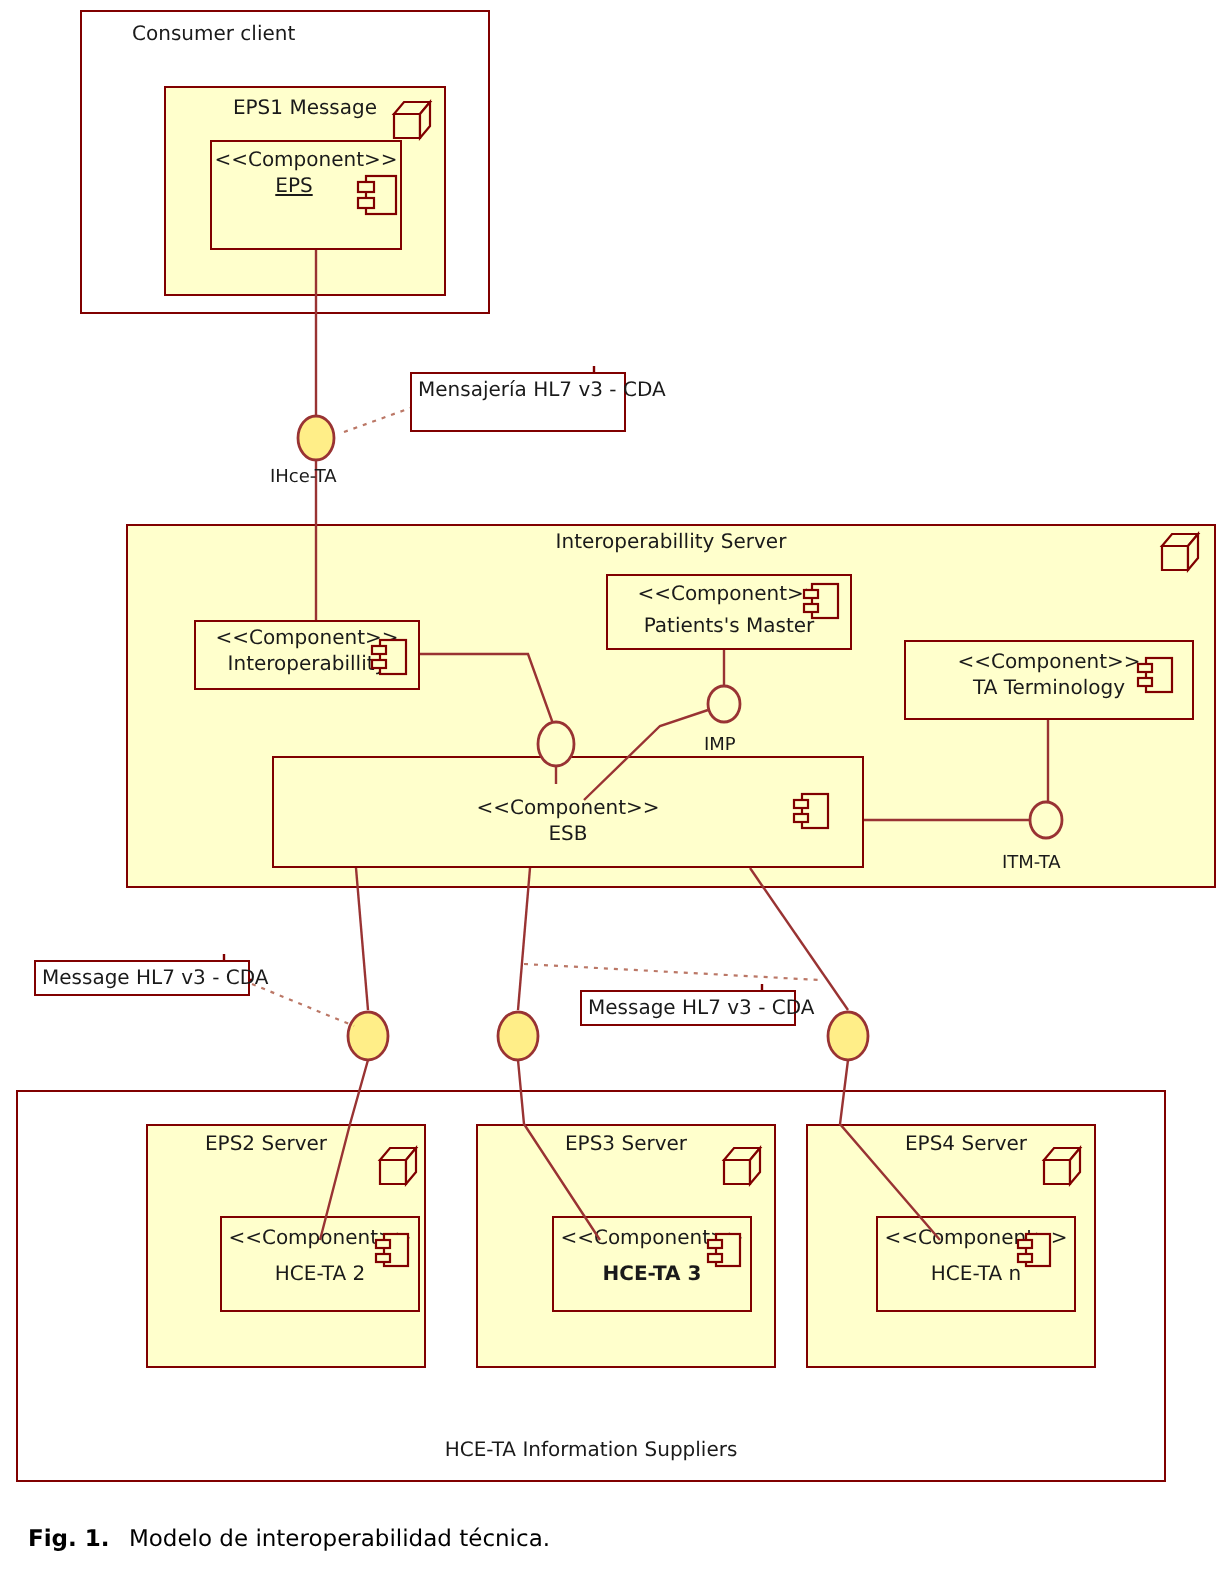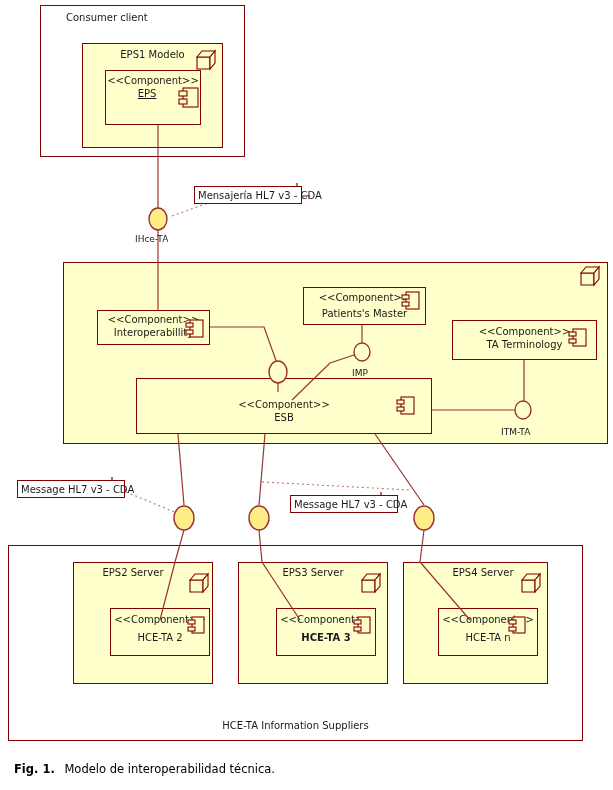--- a/index.html
+++ b/index.html
@@ -101,27 +101,28 @@
 </style>
 </head>
 <body>
 
 <div id="page">
 
   <div class="box plain-box" style="left:40px; top:5px; width:205px; height:152px;"></div>
   <div class="lbl" style="left:66px; top:12px;">Consumer client</div>
 
   <div class="box node-box" style="left:82px; top:43px; width:141px; height:105px;"></div>
-  <div class="title-center" style="left:82px; top:49px; width:141px;">EPS1 Modelo</div>
+  <div class="title-center" style="left:82px; top:49px; width:141px;">EPS1 Message</div>
 
   <div class="box comp-box" style="left:105px; top:70px; width:96px; height:55px;"></div>
   <div class="comp-text" style="left:105px; top:74px; width:96px;">&lt;&lt;Component&gt;&gt;</div>
   <div class="comp-text" style="left:105px; top:87px; width:84px;text-decoration:underline;">EPS</div>
 
   <div class="box node-box" style="left:63px; top:262px; width:545px; height:182px;"></div>
+  <div class="title-center" style="left:63px; top:266px; width:545px;">Interoperabillity Server</div>
 
   <div class="box comp-box" style="left:97px; top:310px; width:113px; height:35px;"></div>
   <div class="comp-text" style="left:97px; top:313px; width:113px;">&lt;&lt;Component&gt;&gt;</div>
   <div class="comp-text" style="left:97px; top:326px; width:113px;">Interoperabillity</div>
 
   <div class="box comp-box" style="left:303px; top:287px; width:123px; height:38px;"></div>
   <div class="comp-text" style="left:303px; top:291px; width:123px;">&lt;&lt;Component&gt;&gt;</div>
   <div class="comp-text" style="left:303px; top:307px; width:123px;">Patients's Master</div>
 
   <div class="box comp-box" style="left:452px; top:320px; width:145px; height:40px;"></div>
@@ -271,21 +272,21 @@
     </g>
     <g stroke="#800000" fill="none" stroke-width="1.2">
       <polyline points="381,492 381,505 395,505"></polyline>
     </g>
   </svg>
 
   <div class="ifname" style="left:135px; top:234px;">IHce-TA</div>
   <div class="ifname" style="left:352px; top:368px;">IMP</div>
   <div class="ifname" style="left:501px; top:427px;">ITM-TA</div>
 
-  <div class="note" style="left:194px; top:186px; width:108px; height:18px;">
+  <div class="note" style="left:205px; top:186px; width:108px; height:30px;">
     <span class="note-text">Mensajería HL7 v3 - CDA</span>
   </div>
 
   <div class="note" style="left:17px; top:480px; width:108px; height:18px;">
     <span class="note-text">Message HL7 v3 - CDA</span>
   </div>
 
   <div class="note" style="left:290px; top:495px; width:108px; height:18px;">
     <span class="note-text">Message HL7 v3 - CDA</span>
   </div>

